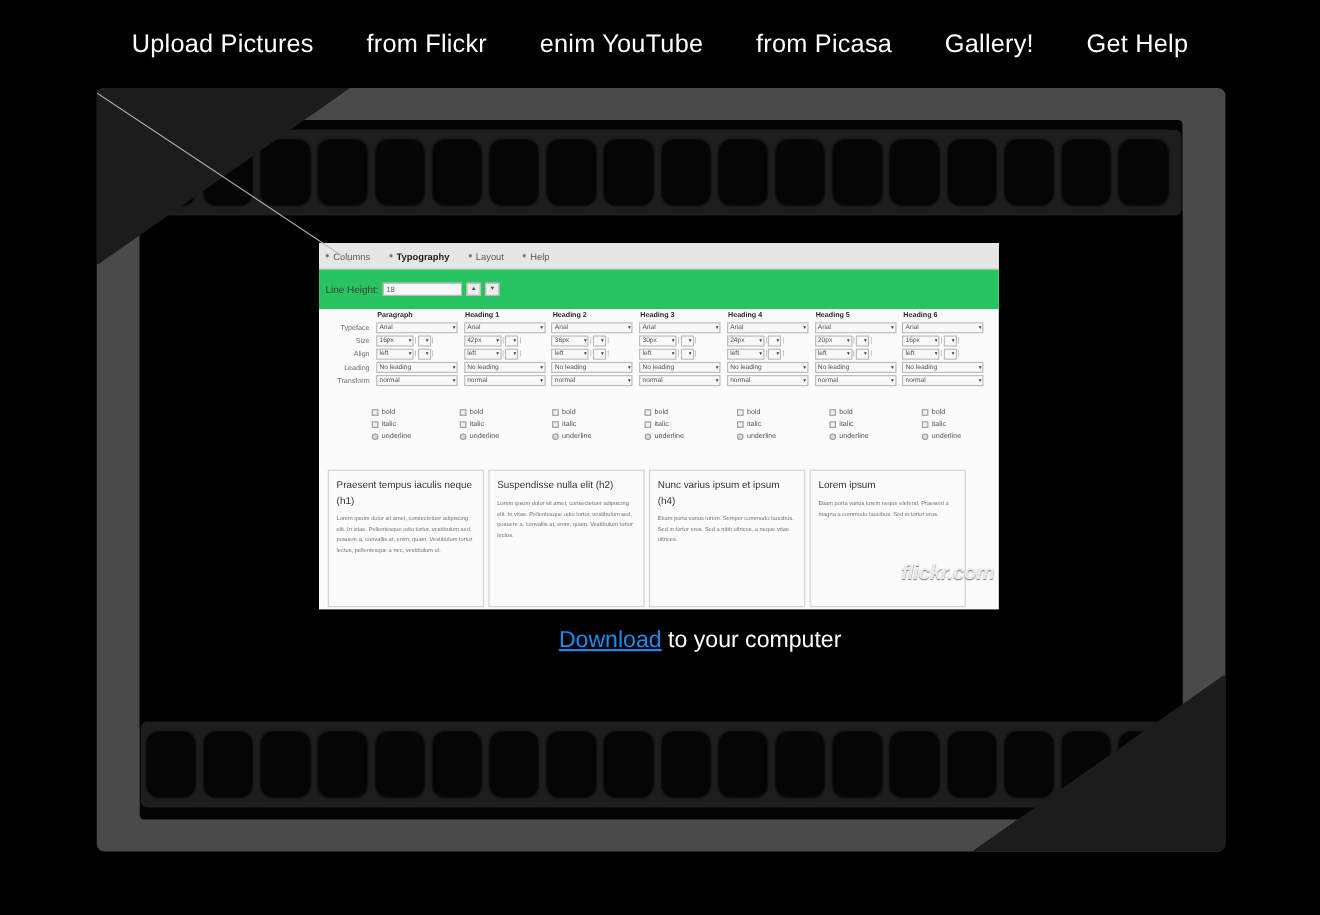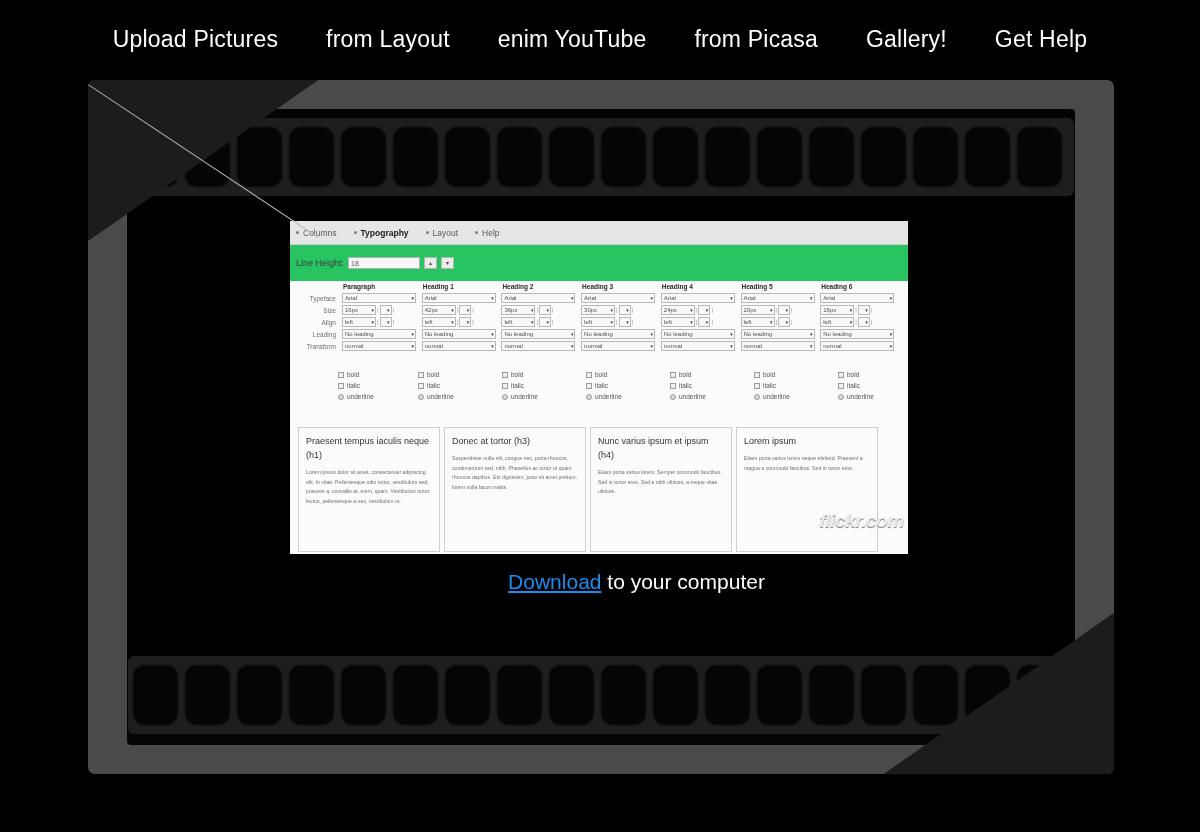--- a/index.html
+++ b/index.html
@@ -373,21 +373,21 @@
     cursor: pointer;
   }
 </style>
 </head>
 <body>
 
 <div id="app">
 
   <nav id="nav">
       <a class="nav-link">Upload Pictures</a>
-      <a class="nav-link">from Layout</a>
+      <a class="nav-link">from Flickr</a>
       <a class="nav-link">enim YouTube</a>
       <a class="nav-link">from Picasa</a>
       <a class="nav-link">Gallery!</a>
       <a class="nav-link">Get Help</a>
     </nav>
 
   <div id="film">
 
     <div id="film-inner"></div>
 
@@ -965,22 +965,22 @@
             </div>
           </div>
         </div>
 
       <div id="ph-cards">
           <div class="ph-card">
             <h4>Praesent tempus iaculis neque (h1)</h4>
             <p>Lorem ipsum dolor sit amet, consectetuer adipiscing elit. In vitae. Pellentesque odio tortor, vestibulum sed, posuere a, convallis at, enim, quam. Vestibulum tortor lectus, pellentesque a nec, vestibulum ut.</p>
           </div>
           <div class="ph-card">
-            <h4>Donec at tortor (h3)</h4>
-            <p>Suspendisse nulla elit, congue nec, porta rhoncus, condimentum sed, nibh. Phasellus ac tortor ut quam rhoncus dapibus. Est dignissim, justo sit amet pretium, lorem nulla lacus mattis.</p>
+            <h4>Suspendisse nulla elit (h2)</h4>
+            <p>Lorem ipsum dolor sit amet, consectetuer adipiscing elit. In vitae. Pellentesque odio tortor, vestibulum sed, posuere a, convallis at, enim, quam. Vestibulum tortor lectus.</p>
           </div>
           <div class="ph-card">
             <h4>Nunc varius ipsum et ipsum (h4)</h4>
             <p>Etiam porta varius lorem. Semper commodo faucibus. Sed in tortor eros. Sed a nibh ultrices, a neque vitae ultrices.</p>
           </div>
           <div class="ph-card">
             <h4>Lorem ipsum</h4>
             <p>Etiam porta varius lorem neque elefend. Praesent a magna a commodo faucibus. Sed in tortor eros.</p>
           </div>
         </div>

